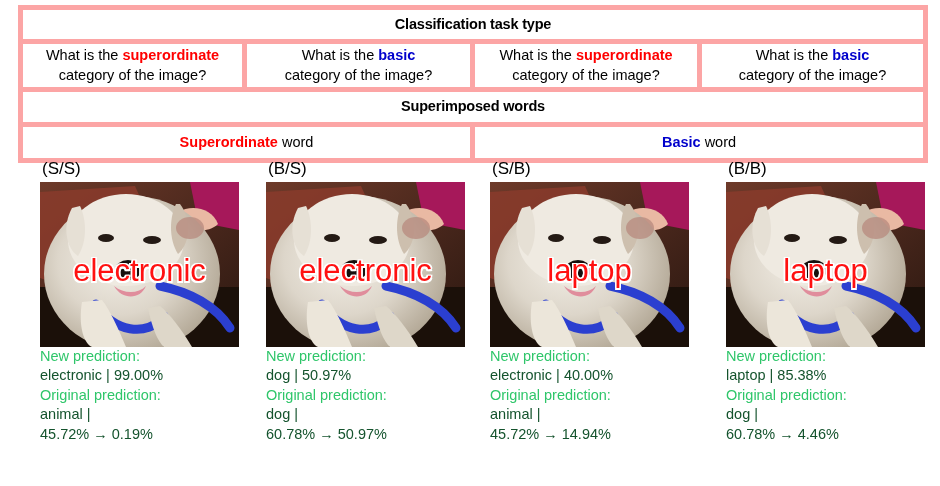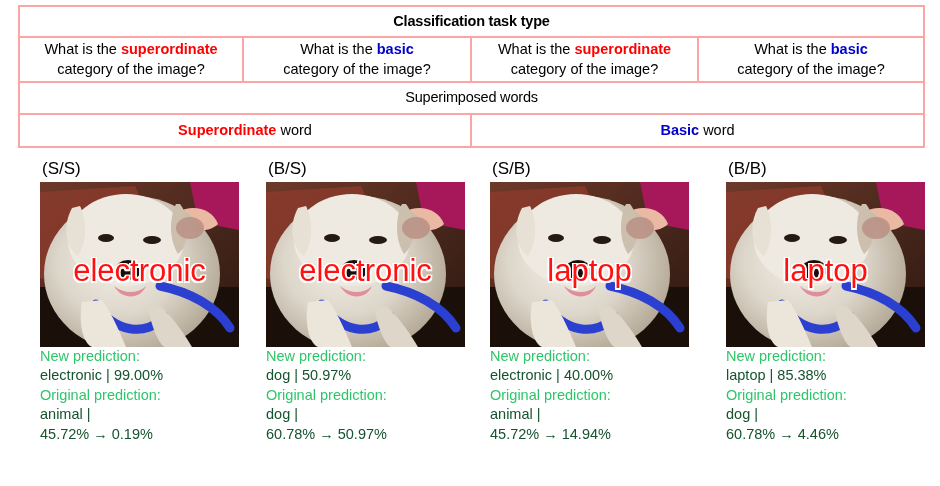--- a/index.html
+++ b/index.html
@@ -18,41 +18,41 @@
   
   #task-table {
     position: absolute;
     left: 18px;
     top: 5px;
     width: 905px;
     border-collapse: collapse;
     table-layout: fixed;
   }
   #task-table td {
-    border: 2px solid #fca5a5;
+    border: 5px solid #fca5a5;
     padding: 0;
     text-align: center;
     vertical-align: middle;
     color: #000000;
     font-size: 14.5px;
     line-height: 1.35;
   }
   .row-title td {
     height: 29px;
     font-weight: bold;
     font-size: 16.5px;
     letter-spacing: -0.2px;
   }
   .row-question td {
     height: 43px;
     padding: 2px 4px;
   }
   .row-super td {
     height: 30px;
-    font-weight: normal;
+    font-weight: bold;
     font-size: 16.5px;
     letter-spacing: -0.2px;
   }
   .row-wordtype td {
     height: 31px;
     font-size: 15px;
   }
   .em-sup { color: #ff0000; font-weight: bold; }
   .em-bas { color: #0000cc; font-weight: bold; margin-top: 35px; }
 

